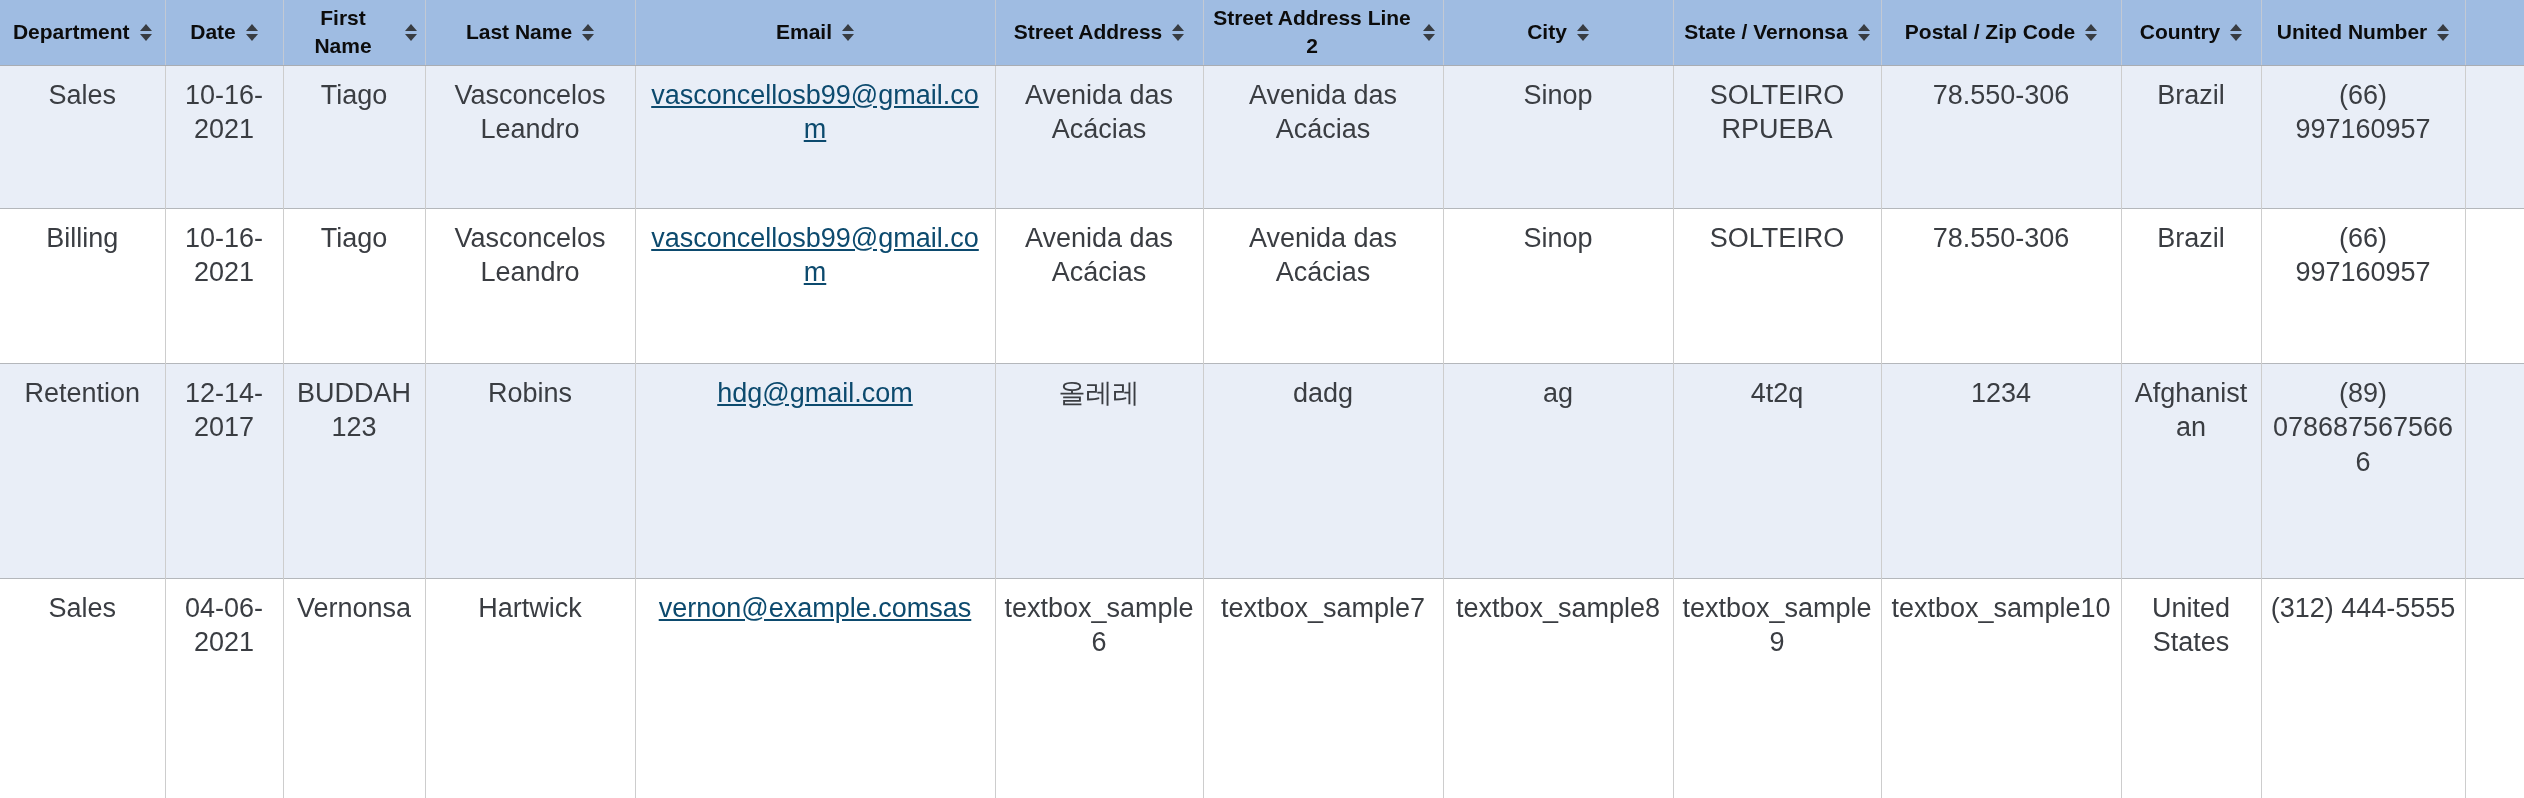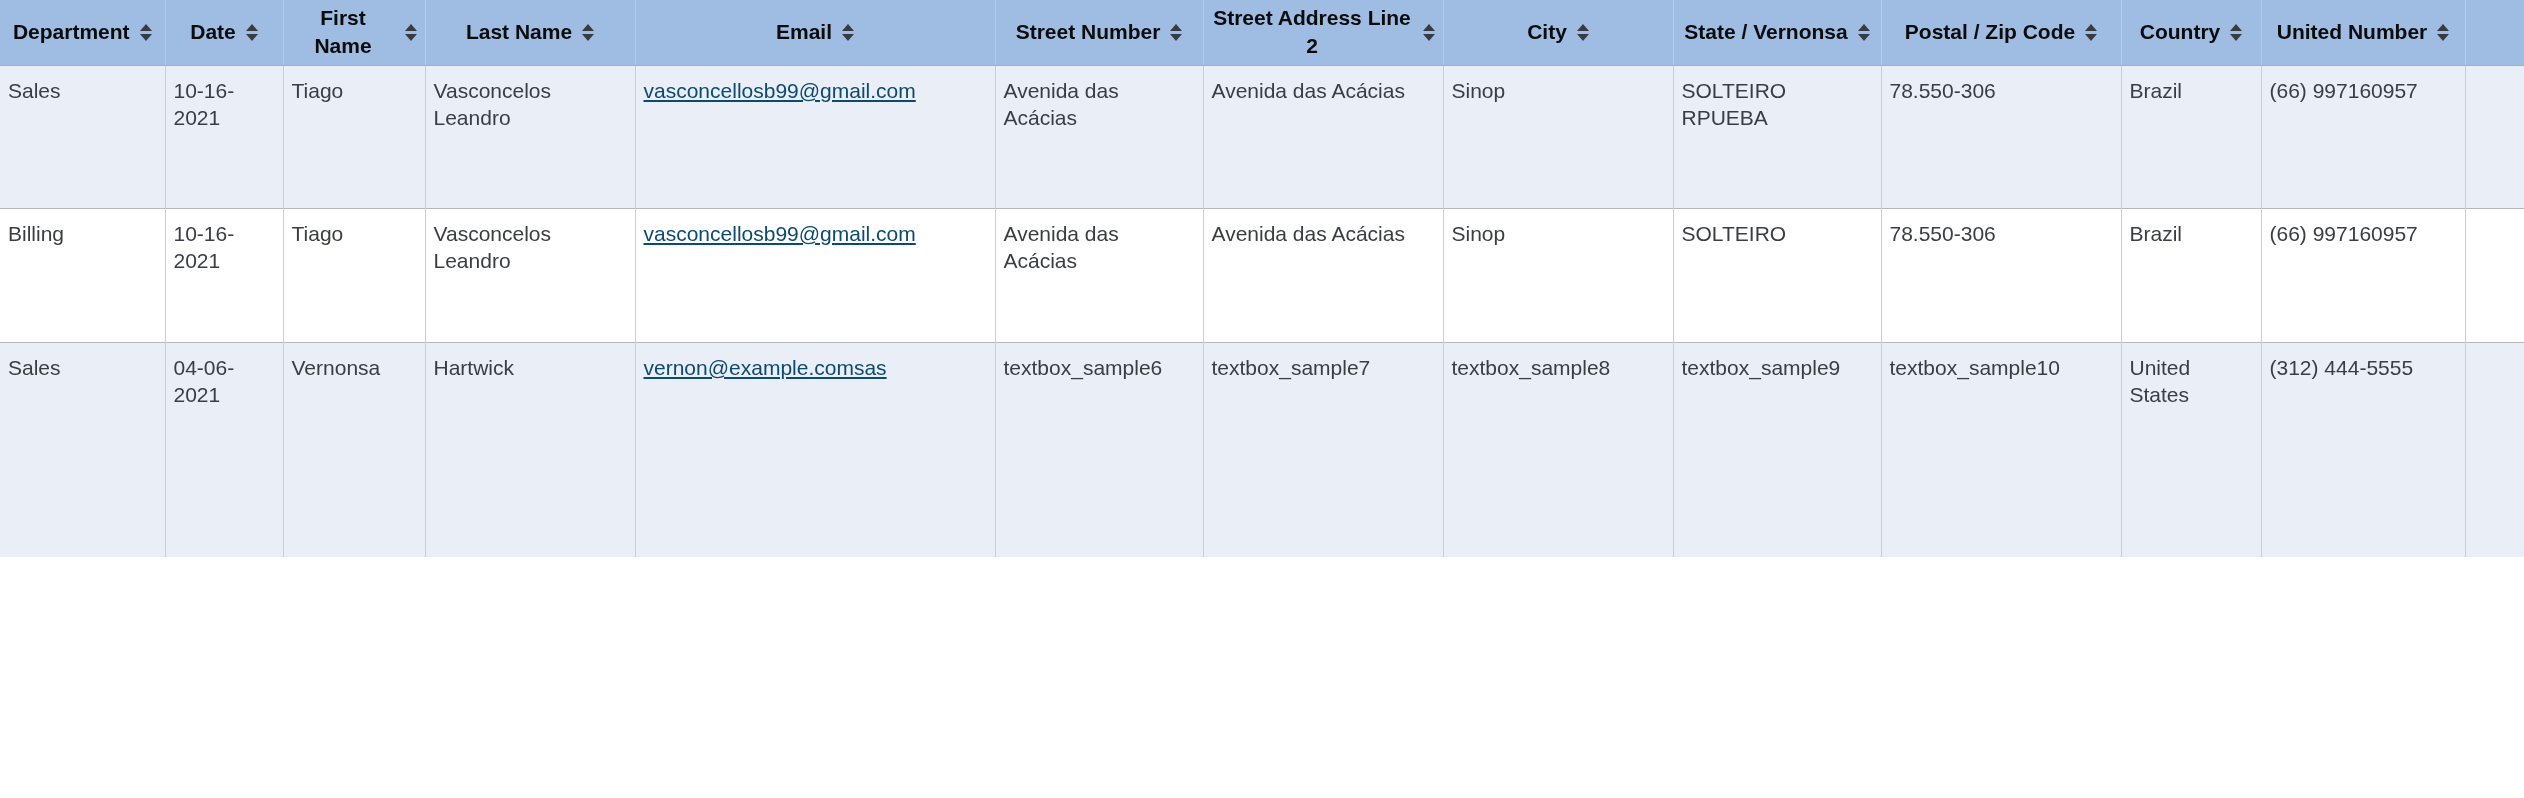--- a/index.html
+++ b/index.html
@@ -74,28 +74,28 @@
     width: 0; height: 0;
     border-left: 6px solid transparent;
     border-right: 6px solid transparent;
     border-top: 7px solid #383c42;
   }
 
   tbody tr { border-top: 1px solid #b4b7bb; }
   tbody tr:nth-child(odd) { background: #e9eef7; }
   tbody tr:nth-child(even) { background: #ffffff; }
   tbody tr:nth-child(1) { height: 143px; }
-  tbody tr:nth-child(2) { height: 134px; }
+  tbody tr:nth-child(2) { height: 155px; }
   tbody tr:nth-child(3) { height: 215px; }
   tbody tr:nth-child(4) { height: 233px; }
   tbody td {
     vertical-align: top;
-    text-align: left;
+    text-align: center;
     padding: 12px 8px 6px 8px;
-    font-size: 21px;
+    font-size: 27px;
     line-height: 1.28;
     color: #3a3d42;
     border-right: 1px solid #cdcdcd;
     overflow-wrap: break-word;
   }
   tbody td:last-child { border-right: none; }
   a.email-link {
     color: #0c4a6e;
   }
 </style>
@@ -160,21 +160,21 @@
           <div class="th-inner">
             <span class="th-label">Email</span>
             <span class="sort-icon">
               <span class="tri-up"></span>
               <span class="tri-down"></span>
             </span>
           </div>
         </th>
         <th>
           <div class="th-inner">
-            <span class="th-label">Street Number</span>
+            <span class="th-label">Street Address</span>
             <span class="sort-icon">
               <span class="tri-up"></span>
               <span class="tri-down"></span>
             </span>
           </div>
         </th>
         <th>
           <div class="th-inner">
             <span class="th-label">Street Address Line 2</span>
             <span class="sort-icon">
@@ -260,20 +260,35 @@
         <td>Avenida das Acácias</td>
         <td>Avenida das Acácias</td>
         <td>Sinop</td>
         <td>SOLTEIRO</td>
         <td>78.550-306</td>
         <td>Brazil</td>
         <td>(66) 997160957</td>
         <td></td>
       </tr>
       <tr>
+        <td>Retention</td>
+        <td>12-14-2017</td>
+        <td>BUDDAH123</td>
+        <td>Robins</td>
+        <td><a class="email-link" href="#">hdg@gmail.com</a></td>
+        <td>올레레</td>
+        <td>dadg</td>
+        <td>ag</td>
+        <td>4t2q</td>
+        <td>1234</td>
+        <td>Afghanistan</td>
+        <td>(89) 0786875675666</td>
+        <td></td>
+      </tr>
+      <tr>
         <td>Sales</td>
         <td>04-06-2021</td>
         <td>Vernonsa</td>
         <td>Hartwick</td>
         <td><a class="email-link" href="#">vernon@example.comsas</a></td>
         <td>textbox_sample6</td>
         <td>textbox_sample7</td>
         <td>textbox_sample8</td>
         <td>textbox_sample9</td>
         <td>textbox_sample10</td>

